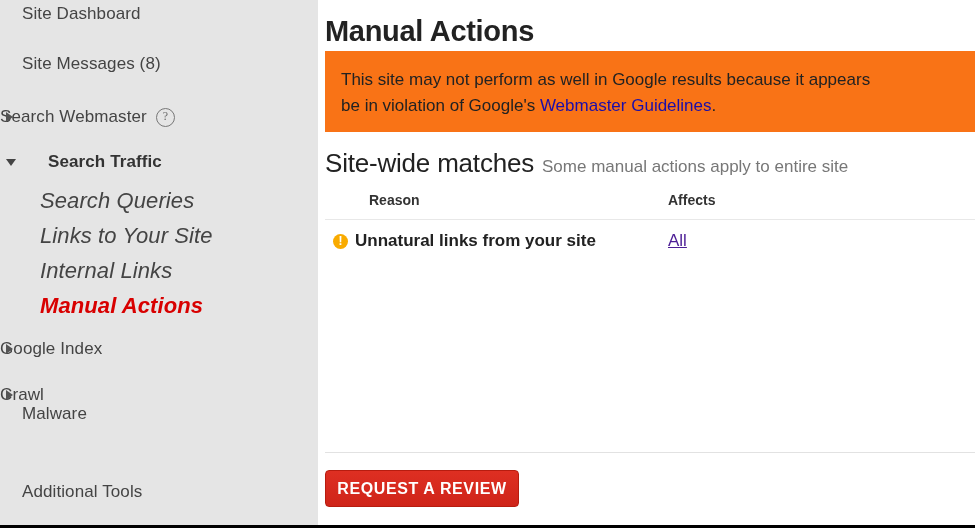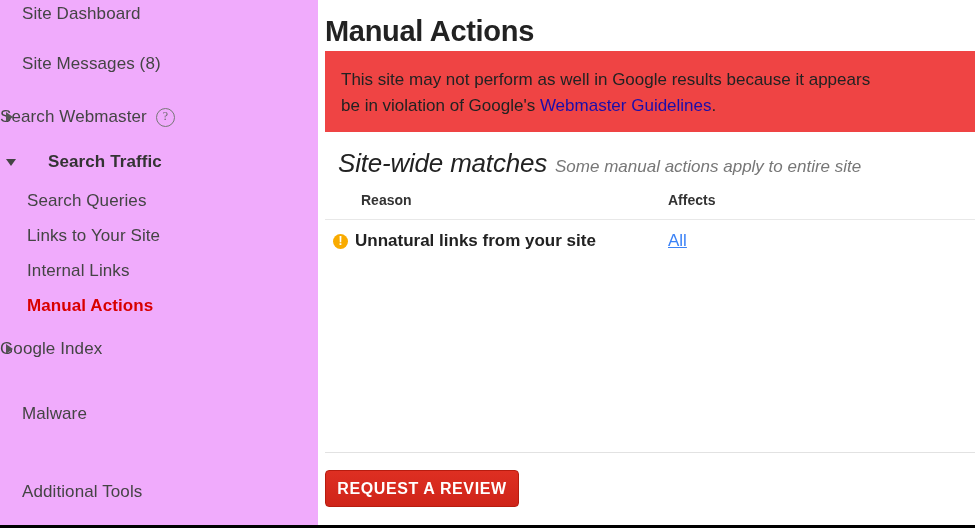--- a/index.html
+++ b/index.html
@@ -25,40 +25,40 @@
     background: #ffffff;
   }
 
   
   #sidebar {
     position: absolute;
     left: 0;
     top: 0;
     width: 318px;
     height: 525px;
-    background: #f0abfc;
+    background: #e5e5e5;
   }
   .nav-item {
     position: absolute;
     left: 0;
     width: 318px;
     height: 28px;
     display: flex;
     align-items: center;
     box-sizing: border-box;
   }
   .nav-label {
     font-size: 17px;
     color: #444444;
     letter-spacing: 0.1px;
     white-space: nowrap;
   }
   .nav-item.level-top .nav-label { padding-left: 22px; }
   .nav-item.level-top.has-arrow .nav-label { padding-left: 0; }
-  .nav-item.level-sub .nav-label { padding-left: 27px; font-size: 17px; }
+  .nav-item.level-sub .nav-label { padding-left: 40px; font-size: 22px; font-style: italic; }
   .nav-item.bold .nav-label { font-weight: bold; color: #333333; margin-left: 48px; }
   .nav-item.current .nav-label { font-weight: bold; color: #d80000; }
 
   .tri {
     position: absolute;
     left: 6px;
     width: 0;
     height: 0;
     display: inline-block;
   }
@@ -106,21 +106,21 @@
     letter-spacing: -0.3px;
     white-space: nowrap;
   }
 
   #warning-banner {
     position: absolute;
     left: 7px;
     top: 51px;
     width: 650px;
     height: 81px;
-    background: #ef4444;
+    background: #f97316;
     box-sizing: border-box;
     overflow: hidden;
   }
   #warning-text {
     position: absolute;
     left: 16px;
     top: 16px;
     width: 900px;
     font-size: 17px;
     line-height: 26px;
@@ -128,43 +128,42 @@
     white-space: nowrap;
   }
   #warning-text .line { display: block; }
   .inline-link {
     color: #1a0dab;
     text-decoration: none;
   }
 
   #section-head {
     position: absolute;
-    left: 20px;
+    left: 7px;
     top: 148px;
     white-space: nowrap;
-    font-style: italic;
   }
   #section-title {
     font-size: 26px;
     color: #222222;
     letter-spacing: -0.2px;
   }
   #section-sub {
     font-size: 17px;
     color: #777777;
     margin-left: 8px;
   }
 
   #table {
     position: absolute;
     left: 7px;
     top: 192px;
     width: 650px;
   }
-  .col-reason { position: absolute; left: 36px; }
+  .col-reason { position: absolute; left: 44px; }
   .col-affects { position: absolute; left: 343px; }
   #table-head {
     position: relative;
     height: 26px;
   }
   .th {
     font-size: 14px;
     font-weight: bold;
     color: #333333;
     top: 0;
@@ -223,21 +222,21 @@
     font-size: 17px;
     line-height: 23px;
     color: #222222;
     margin-top: 1px;
   }
   #affects-val {
     position: absolute;
     left: 343px;
     top: 0;
     font-size: 17px;
-    color: #3b82f6;
+    color: #4c1d95;
     line-height: 22px;
     text-decoration: underline;
   }
 
   #bottom-divider {
     position: absolute;
     left: 7px;
     top: 452px;
     width: 650px;
     height: 1px;
@@ -304,20 +303,24 @@
 
     <div class="nav-item level-sub current" style="top:292px">
       <span class="nav-label">Manual Actions</span>
     </div>
 
     <div class="nav-item level-top has-arrow" style="top:335px">
       <span class="tri right"></span>
       <span class="nav-label arrow-pad">Google Index</span>
     </div>
 
+    <div class="nav-item level-top has-arrow" style="top:381px">
+      <span class="tri right"></span>
+      <span class="nav-label arrow-pad">Crawl</span>
+    </div>
 
     <div class="nav-item level-top" style="top:400px">
       <span class="nav-label">Malware</span>
     </div>
 
     <div class="nav-item level-top" style="top:478px">
       <span class="nav-label">Additional Tools</span>
     </div>
 
   </nav>

